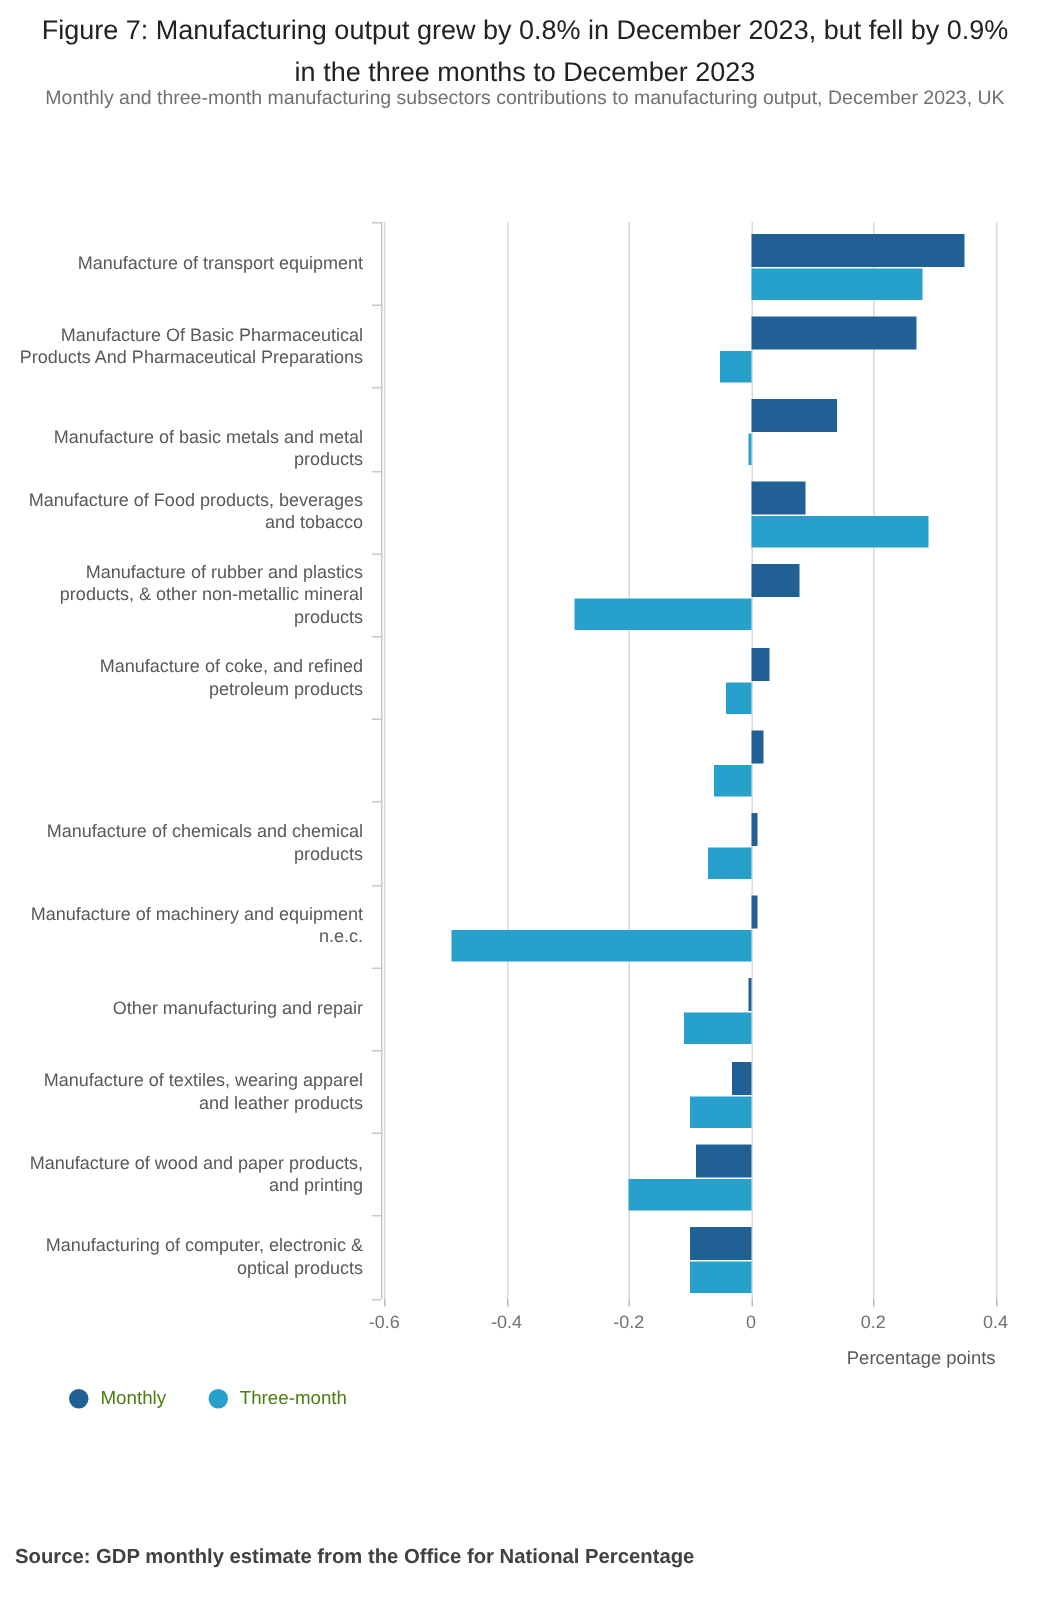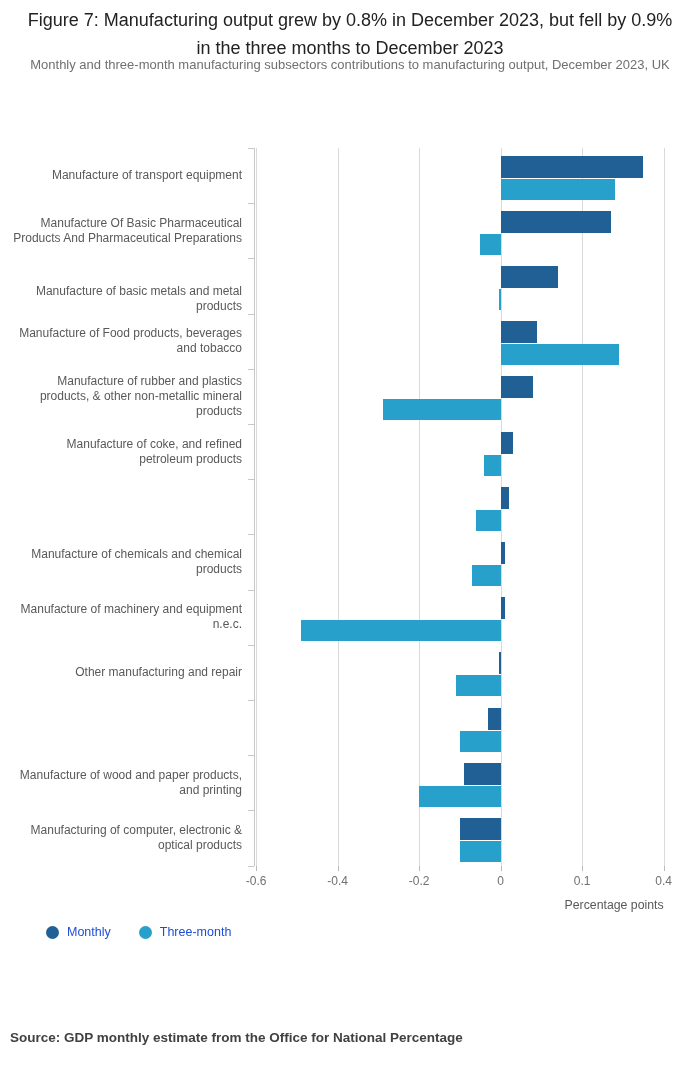--- a/index.html
+++ b/index.html
@@ -36,21 +36,21 @@
     font-size:12px; color:#707071;
   }
   .x-axis-title {
     position:absolute; text-align:right; width:200px;
     font-size:12.3px; color:#58595b;
   }
 
   .legend { position:absolute; top:925px; left:46px; display:flex; align-items:center; gap:28px; }
   .legend-item { display:flex; align-items:center; gap:8px; cursor:pointer; }
   .legend-swatch { width:13px; height:13px; border-radius:50%; }
-  .legend-label { font-size:12.5px; color:#1d4ed8;text-align:right; }
+  .legend-label { font-size:12.5px; color:#4d7c0f;text-align:right; }
 
   .source {
     position:absolute; top:1030px; left:10px; width:680px;
     font-size:13.5px; font-weight:bold; color:#414042;
   }
 </style>
 </head>
 <body>
 
 <div class="page">
@@ -126,36 +126,39 @@
       </div>
       <div class="cat-label" style="top: 394.4px; height: 55.2px;">
         <span>Manufacture of chemicals and chemical products</span>
       </div>
       <div class="cat-label" style="top: 449.6px; height: 55.2px;">
         <span>Manufacture of machinery and equipment n.e.c.</span>
       </div>
       <div class="cat-label" style="top: 504.8px; height: 55.2px;">
         <span>Other manufacturing and repair</span>
       </div>
+      <div class="cat-label" style="top: 560px; height: 55.2px;">
+        <span>Manufacture of textiles, wearing apparel and leather products</span>
+      </div>
       <div class="cat-label" style="top: 615.2px; height: 55.2px;">
         <span>Manufacture of wood and paper products, and printing</span>
       </div>
       <div class="cat-label" style="top: 670.4px; height: 55.2px;">
         <span>Manufacturing of computer, electronic &amp; optical products</span>
       </div>
       <div class="x-tick" style="left: 256.2px; top: 725.6px;"></div>
       <div class="tick-label" style="left: 234.2px; top: 733.6px;">-0.6</div>
       <div class="x-tick" style="left: 337.7px; top: 725.6px;"></div>
       <div class="tick-label" style="left: 315.7px; top: 733.6px;">-0.4</div>
       <div class="x-tick" style="left: 419.2px; top: 725.6px;"></div>
       <div class="tick-label" style="left: 397.2px; top: 733.6px;">-0.2</div>
       <div class="x-tick" style="left: 500.7px; top: 725.6px;"></div>
       <div class="tick-label" style="left: 478.7px; top: 733.6px;">0</div>
       <div class="x-tick" style="left: 582.2px; top: 725.6px;"></div>
-      <div class="tick-label" style="left: 560.2px; top: 733.6px;">0.1</div>
+      <div class="tick-label" style="left: 560.2px; top: 733.6px;">0.2</div>
       <div class="x-tick" style="left: 663.7px; top: 725.6px;"></div>
       <div class="tick-label" style="left: 641.7px; top: 733.6px;">0.4</div>
       <div class="x-axis-title" style="left: 463.7px; top: 757.6px;">Percentage points</div>
     </div>
 
   <div class="legend">
     <div class="legend-item">
       <span class="legend-swatch" style="background: rgb(32, 96, 149);"></span>
       <span class="legend-label">Monthly</span>
     </div>

